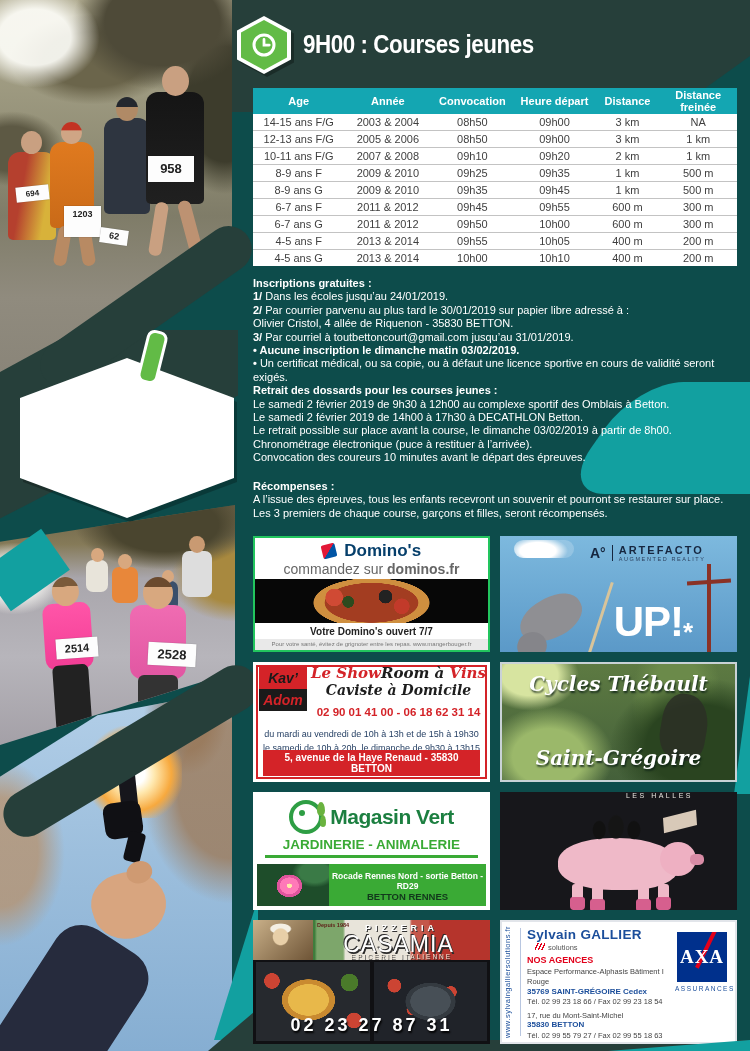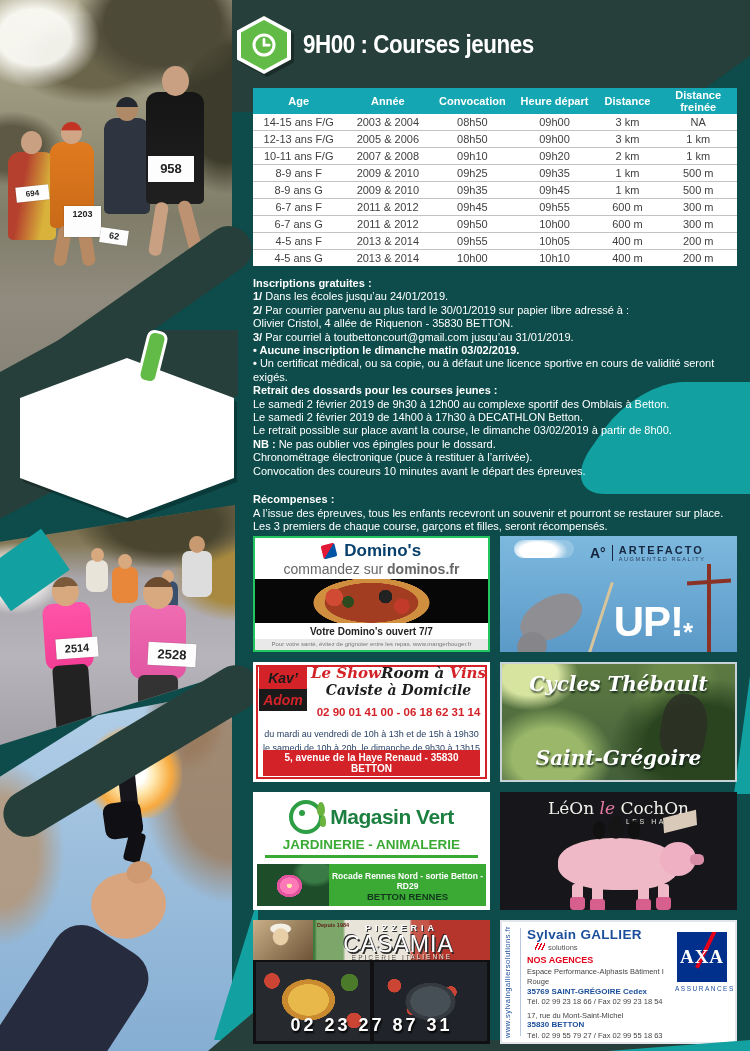--- a/index.html
+++ b/index.html
@@ -479,21 +479,20 @@
         <div><b>1/</b> Dans les écoles jusqu’au 24/01/2019.</div>
         <div><b>2/</b> Par courrier parvenu au plus tard le 30/01/2019 sur papier libre adressé à :</div>
         <div>Olivier Cristol, 4 allée de Riquenon - 35830 BETTON.</div>
         <div><b>3/</b> Par courriel à toutbettoncourt@gmail.com jusqu’au 31/01/2019.</div>
         <div><b>• Aucune inscription le dimanche matin 03/02/2019.</b></div>
         <div><b>•</b> Un certificat médical, ou sa copie, ou à défaut une licence sportive en cours de validité seront exigés.</div>
         <div><b>Retrait des dossards pour les courses jeunes :</b></div>
         <div>Le samedi 2 février 2019 de 9h30 à 12h00 au complexe sportif des Omblais à Betton.</div>
         <div>Le samedi 2 février 2019 de 14h00 à 17h30 à DECATHLON Betton.</div>
         <div>Le retrait possible sur place avant la course, le dimanche 03/02/2019 à partir de 8h00.</div>
-        <div><b>NB :</b> Ne pas oublier vos épingles pour le dossard.</div>
         <div>Chronométrage électronique (puce à restituer à l’arrivée).</div>
         <div>Convocation des coureurs 10 minutes avant le départ des épreuves.</div>
       </div>
     <div class="info-section2">
         <div><b>Récompenses :</b></div>
         <div>A l’issue des épreuves, tous les enfants recevront un souvenir et pourront se restaurer sur place.</div>
         <div>Les 3 premiers de chaque course, garçons et filles, seront récompensés.</div>
       </div>
   </div>
 
@@ -564,21 +563,20 @@
       <div class="mv-bottom">
         <div class="mv-flower"></div>
         <div class="mv-banner">
           <div class="mv-loc1">Rocade Rennes Nord - sortie Betton - RD29</div>
           <div class="mv-loc2">BETTON RENNES</div>
         </div>
       </div>
     </div>
 
     <div class="ad ad-leon">
-      <div class="leon-title"><span class="seg-white">LéOn</span><span class="seg-pink"> le </span><span class="seg-white">CochOn</span></div>
       <div class="leon-sub">LES HALLES</div>
       <div class="leon-flag"></div>
       <div class="leon-pig"></div>
       <div class="leon-boot lb1"></div>
       <div class="leon-boot lb2"></div>
       <div class="leon-boot lb3"></div>
       <div class="leon-boot lb4"></div>
       <div class="leon-riders"></div>
     </div>
 

